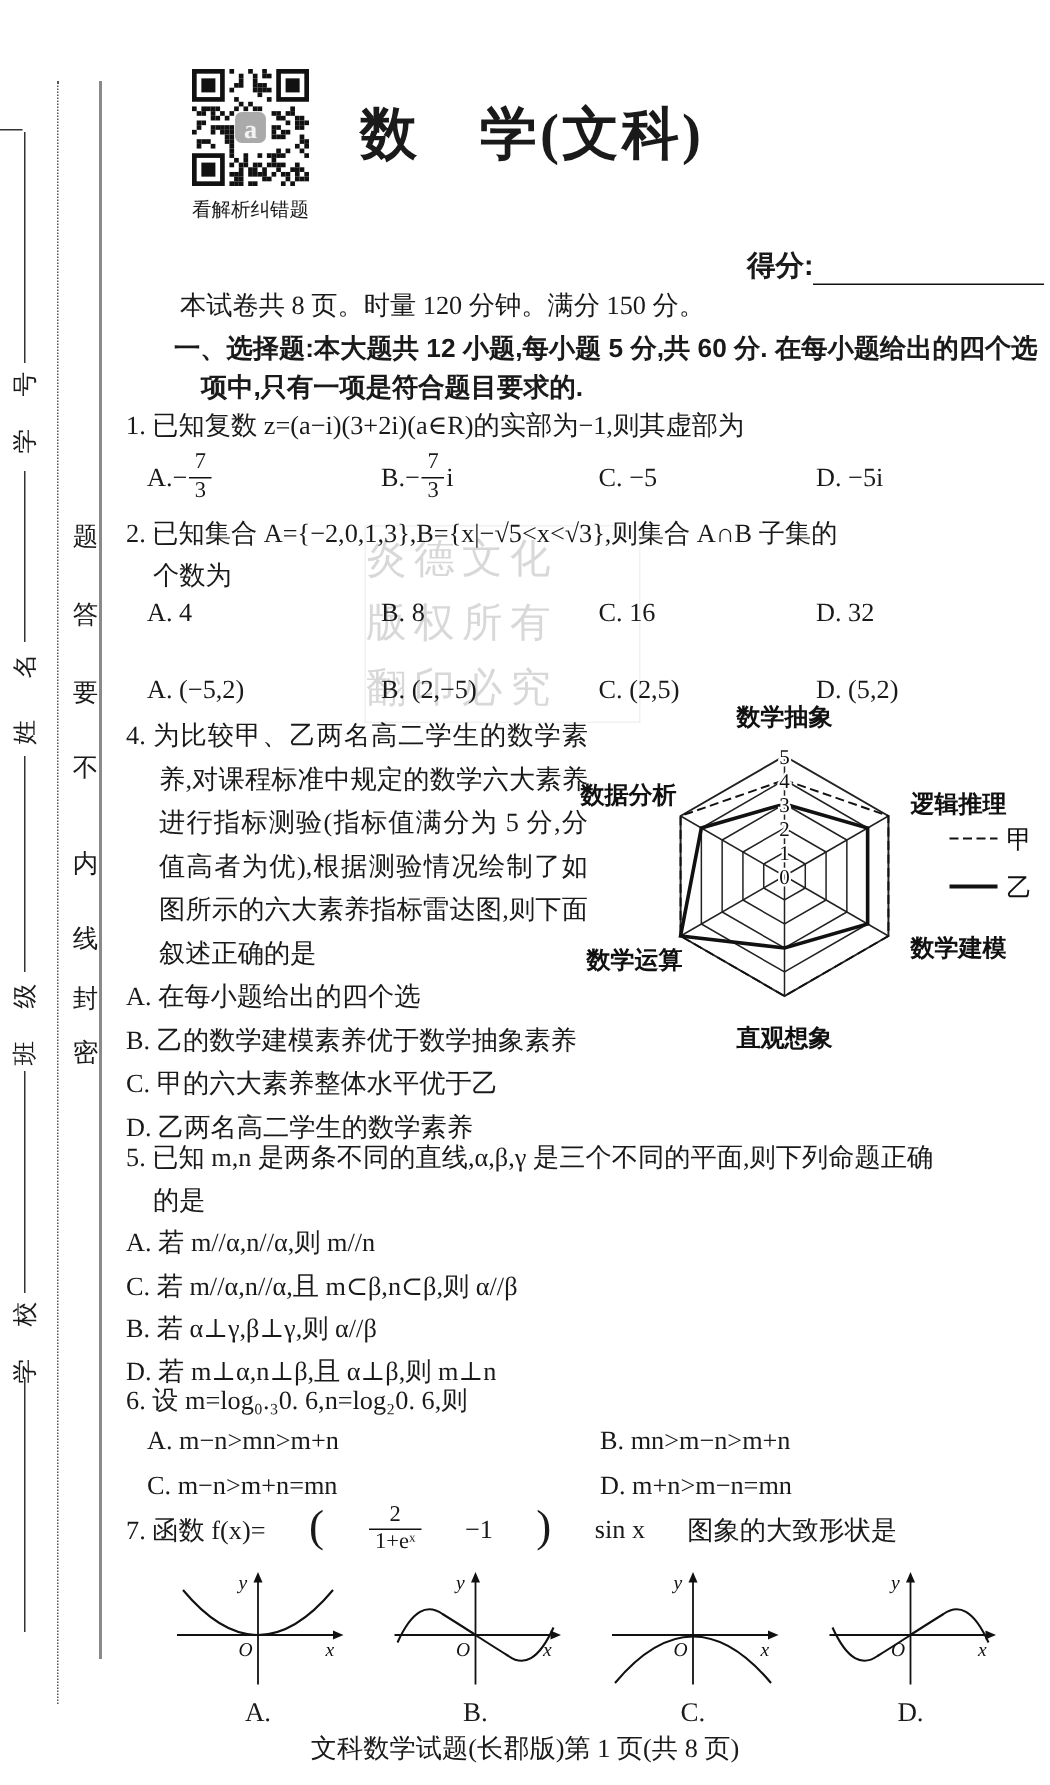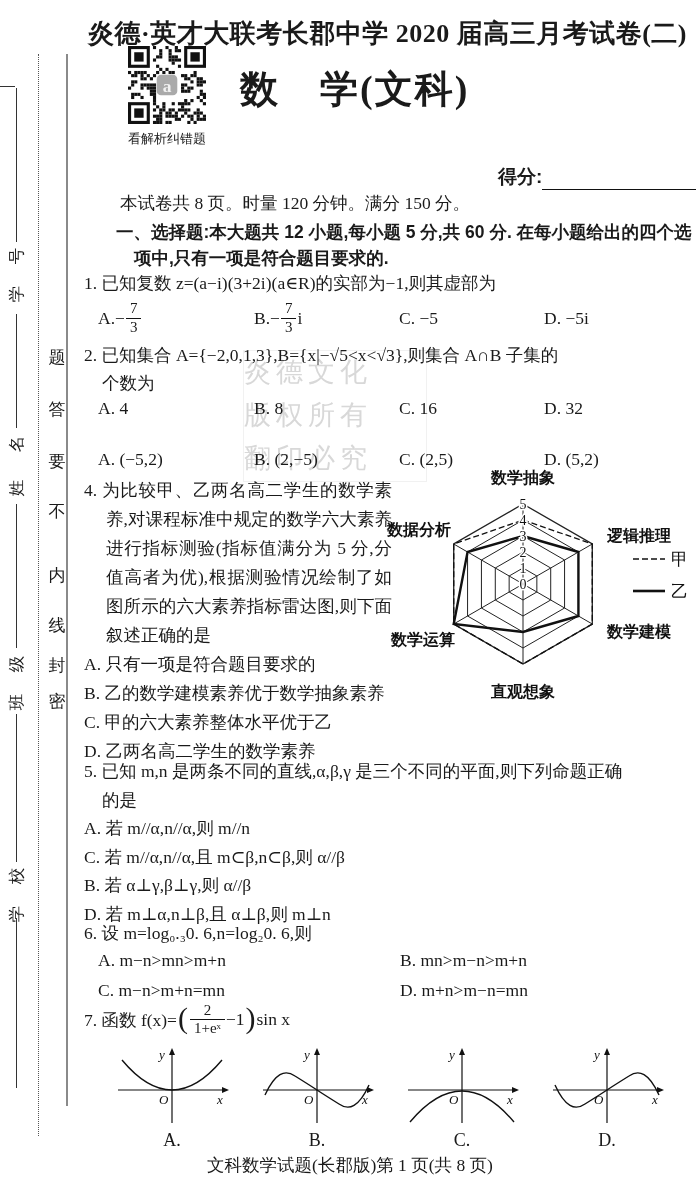--- a/index.html
+++ b/index.html
@@ -48,21 +48,21 @@
   .q4-block{left:84px;top:476px;width:308px;font-size:17.5px;line-height:29px;}
   .q4-stem{text-align:justify;padding-left:22px;text-indent:-22px;}
   .q4-opt{padding-left:22px;text-indent:-22px;text-align:justify;}
   .radar-box{left:383px;top:459px;width:317px;height:252px;}
   .q5-block{left:84px;top:757px;width:614px;font-size:17.5px;line-height:28.5px;}
   .q5-block .ind{margin-left:18px;}
   .q5-block .optline{}
   .q6-stem{left:84px;top:921px;}
   .q6-opts-r1{top:950px;} .q6-opts-r2{top:980px;}
   .q6-opts-r1 .o2,.q6-opts-r2 .o2{left:316px;}
-  .q7-row{left:84px;top:1002px;display:flex;align-items:center;font-size:17.5px;white-space:nowrap;}
+  .q7-row{left:84px;top:1002px;display:flex;align-items:center;font-size:17.5px;white-space:nowrap;gap:28px;}
   .bigparen{font-size:30px;font-weight:300;padding:0 1px;position:relative;top:-2px;}
   .graphs-row{left:84px;top:1046px;width:614px;height:110px;}
   .graph{position:absolute;width:120px;text-align:center;}
   .g1{left:28px;} .g2{left:173px;} .g3{left:318px;} .g4{left:463px;}
   .graph-label{font-size:18px;margin-top:0px;}
   .footer{left:0;top:1153px;width:700px;text-align:center;font-size:17.5px;}
   svg text{font-family:"Liberation Serif","DejaVu Serif",serif;}
 </style>
 </head>
 <body>
@@ -97,21 +97,20 @@
   </div>
 
 <div class="abs watermark">
   <div>炎德文化</div>
   <div>版权所有</div>
   <div>翻印必究</div>
 </div>
 
 <div class="content-layer">
 
-  <div class="abs page-title">炎德·英才大联考长郡中学 2020 届高三月考试卷(二)</div>
 
   <div class="abs qr-wrap">
     <svg id="qr-svg" width="78" height="78" viewBox="0 0 25 25">
         <rect x="0" y="0" width="25" height="25" fill="#fff"></rect>
         <rect x="0" y="8" width="1" height="1" fill="#111"></rect>
         <rect x="0" y="13" width="1" height="1" fill="#111"></rect>
         <rect x="1" y="9" width="1" height="1" fill="#111"></rect>
         <rect x="1" y="11" width="1" height="1" fill="#111"></rect>
         <rect x="1" y="12" width="1" height="1" fill="#111"></rect>
         <rect x="1" y="15" width="1" height="1" fill="#111"></rect>
@@ -325,21 +324,21 @@
 
   <div class="abs opt-row q3-opts">
     <div class="opt o1">A. (−5,2)</div>
     <div class="opt o2">B. (2,−5)</div>
     <div class="opt o3">C. (2,5)</div>
     <div class="opt o4">D. (5,2)</div>
   </div>
 
   <div class="abs q4-block">
     <div class="q4-stem">4. 为比较甲、乙两名高二学生的数学素养,对课程标准中规定的数学六大素养进行指标测验(指标值满分为 5 分,分值高者为优),根据测验情况绘制了如图所示的六大素养指标雷达图,则下面叙述正确的是</div>
-    <div class="q4-opt">A. 只有一项是符合题目要求的</div>
+    <div class="q4-opt">A. 在每小题给出的四个选</div>
     <div class="q4-opt">B. 乙的数学建模素养优于数学抽象素养</div>
     <div class="q4-opt">C. 甲的六大素养整体水平优于乙</div>
     <div class="q4-opt">D. 乙两名高二学生的数学素养</div>
   </div>
   <div class="abs radar-box">
     <svg id="radar-svg" width="317" height="252" viewBox="0 0 317 252">
         <polygon points="140,109 153.85640646055103,117 153.85640646055103,133 140,141 126.14359353944899,133 126.14359353944899,117" fill="none" stroke="#222" stroke-width="1"></polygon>
         <polygon points="140,93 167.71281292110203,109 167.71281292110203,141 140,157 112.28718707889796,141 112.28718707889797,109" fill="none" stroke="#222" stroke-width="1"></polygon>
         <polygon points="140,77 181.56921938165306,101 181.56921938165306,149 140,173 98.43078061834694,149 98.43078061834694,101" fill="none" stroke="#222" stroke-width="1"></polygon>
         <polygon points="140,61 195.42562584220408,93 195.42562584220408,157 140,189 84.57437415779592,157 84.57437415779593,93" fill="none" stroke="#222" stroke-width="1"></polygon>
@@ -393,20 +392,21 @@
   <div class="abs q7-row">
     <span>7. 函数 f(x)=</span>
     <span class="bigparen">(</span>
     <span class="frac">
       <span class="num">2</span>
       <span class="den">1+eˣ</span>
     </span>
     <span>−1</span>
     <span class="bigparen">)</span>
     <span>sin x</span>
+    <span> 图象的大致形状是</span>
   </div>
 
   <div class="abs graphs-row">
     <div class="graph g1">
       <svg width="120" height="80" viewBox="-58 -44 116 80" class="mini-axes">
           <text x="-13" y="14" font-size="13" font-style="italic" fill="#111">O</text>
           <text x="45" y="14" font-size="13" font-style="italic" fill="#111">x</text>
           <text x="-13" y="-31" font-size="13" font-style="italic" fill="#111">y</text>
           <polygon points="-3,-35 0,-42 3,-35" fill="#111"></polygon>
           <line x1="0" y1="33" x2="0" y2="-37" stroke="#111" stroke-width="1.2"></line>

